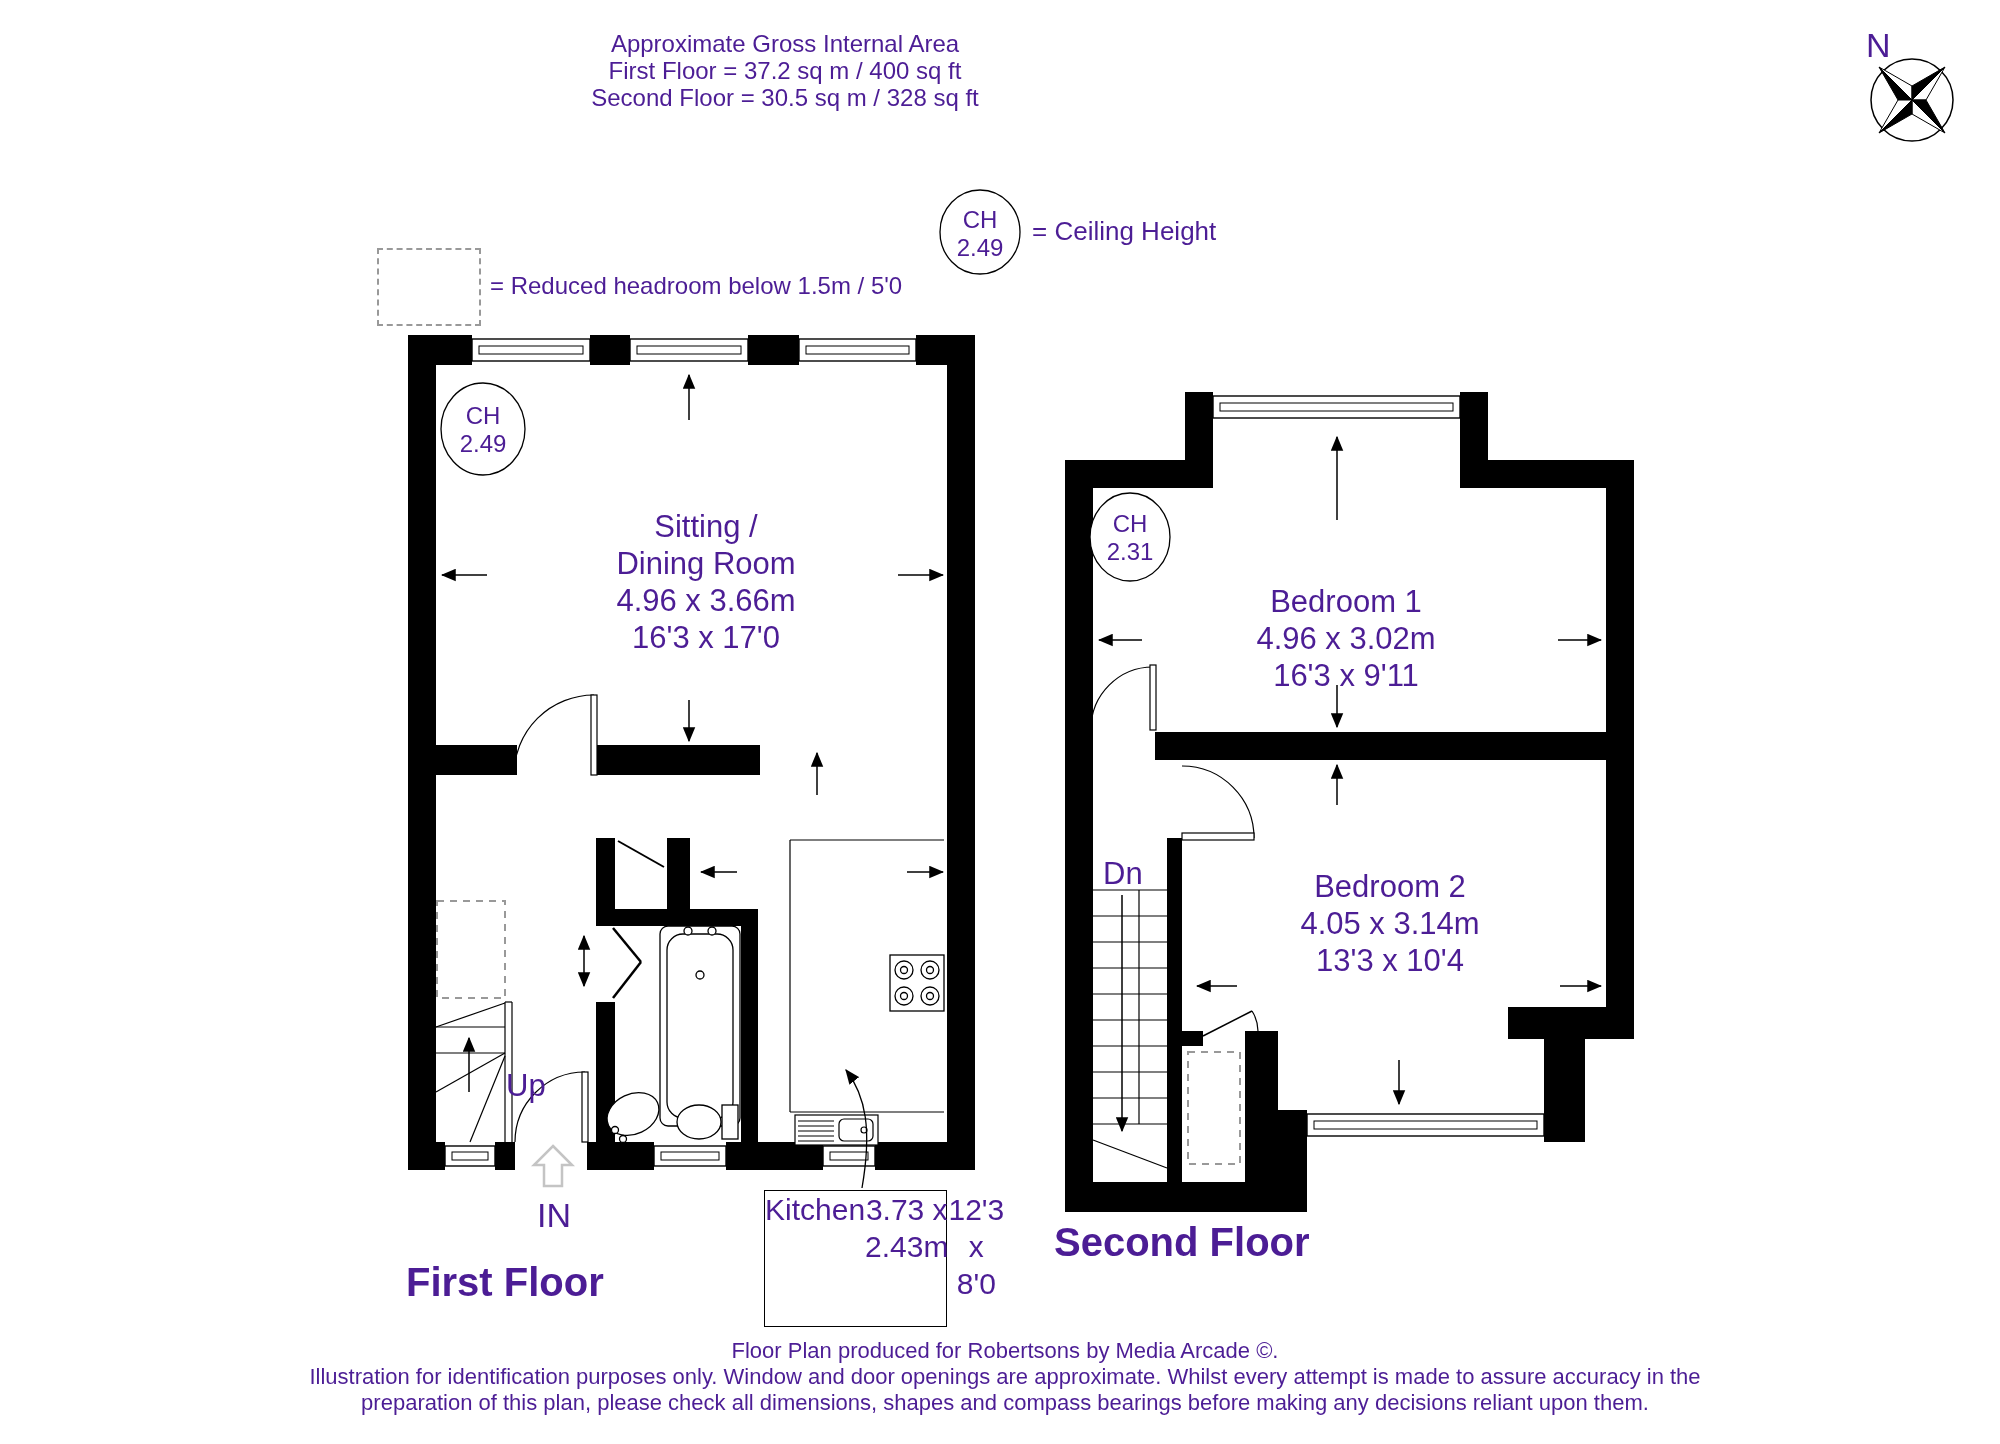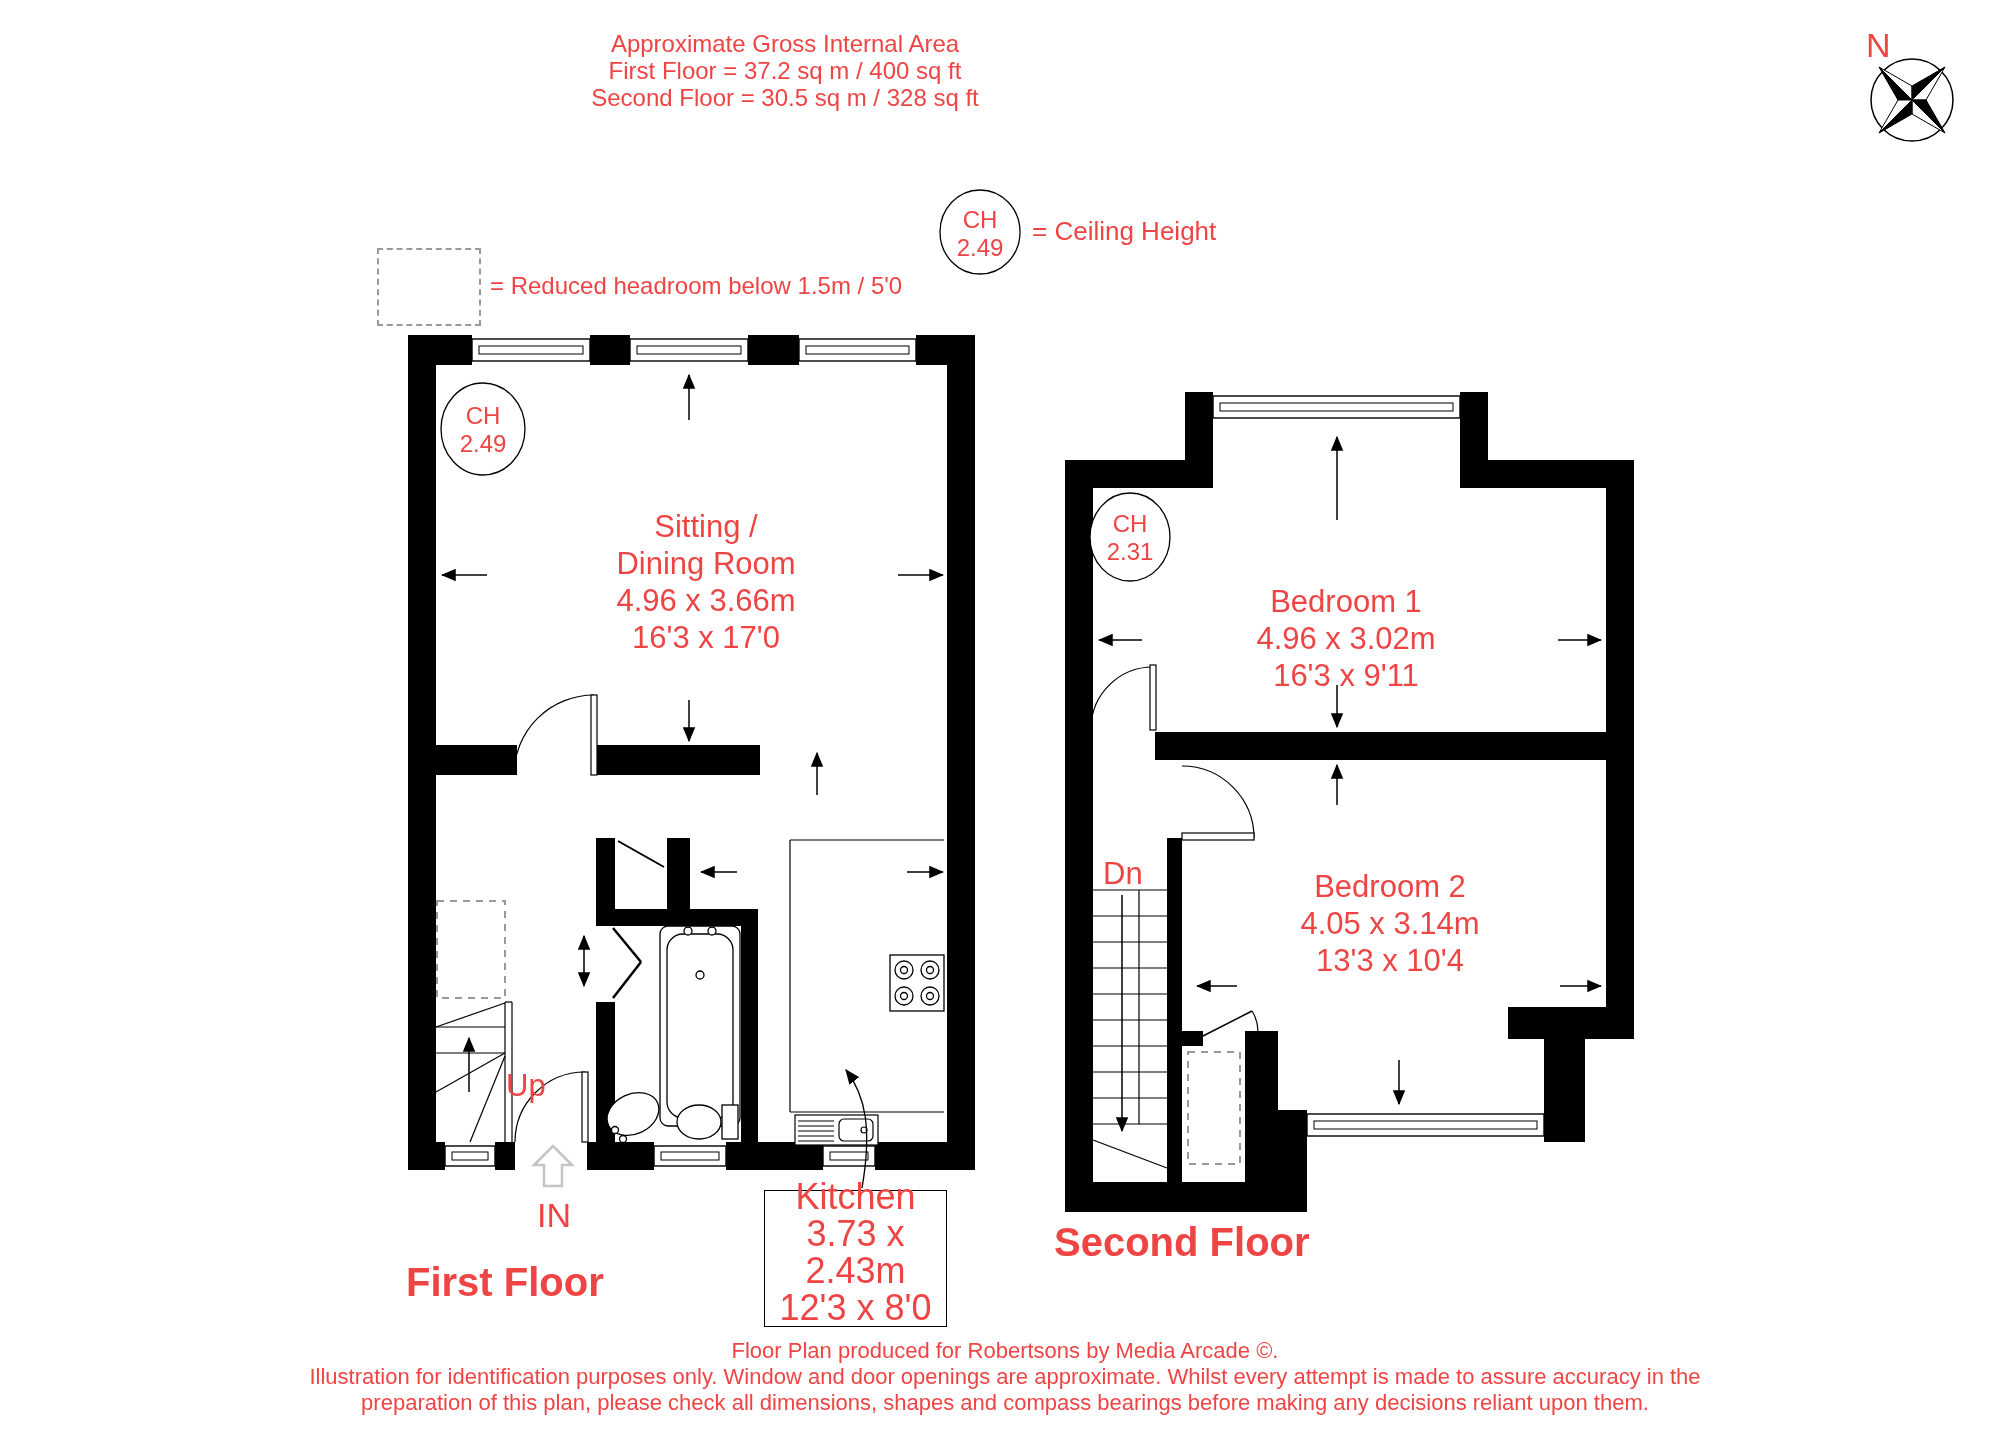--- a/index.html
+++ b/index.html
@@ -1,29 +1,29 @@
 <!DOCTYPE html>
 <html><head>
 <meta charset="utf-8">
 <style>
   html,body{margin:0;padding:0;background:#fff;}
   #canvas{position:relative;width:2000px;height:1444px;background:#fff;
-          font-family:"Liberation Sans", sans-serif;color:#ef4444;overflow:hidden;}
+          font-family:"Liberation Sans", sans-serif;color:#4c1d95;overflow:hidden;}
   #plan-svg{position:absolute;left:0;top:0;}
   .lbl{position:absolute;white-space:nowrap;}
   .ctr{text-align:center;white-space:normal;}
   .header-block{left:535px;top:30px;width:500px;font-size:24px;line-height:27px;}
   .room-label{font-size:31px;line-height:37px;}
   .ch-text{font-size:24px;line-height:28px;}
   .floor-title{font-size:40px;font-weight:bold;}
   .small-label{font-size:31px;}
   .footer-block{left:255px;top:1338px;width:1500px;font-size:22px;line-height:26px;}
   .kitchen-box{position:absolute;left:764px;top:1190px;width:181px;height:135px;
-               border:1.5px solid #000;background:#fff;font-size:36px;line-height:37px;
-               display:flex;flex-direction:column;justify-content:flex-end;text-align:center;}
+               border:1.5px solid #000;background:#fff;font-size:30px;line-height:37px;
+               display:flex;flex-direction:row;justify-content:flex-start;text-align:center;}
   .legend-dashed{position:absolute;left:377px;top:248px;width:100px;height:74px;
                  border:2px dashed #999;background:#fff;}
 </style>
 </head>
 <body>
 
 <div id="canvas">
 
 <svg id="plan-svg" width="2000" height="1444" viewBox="0 0 2000 1444">
   <defs>

